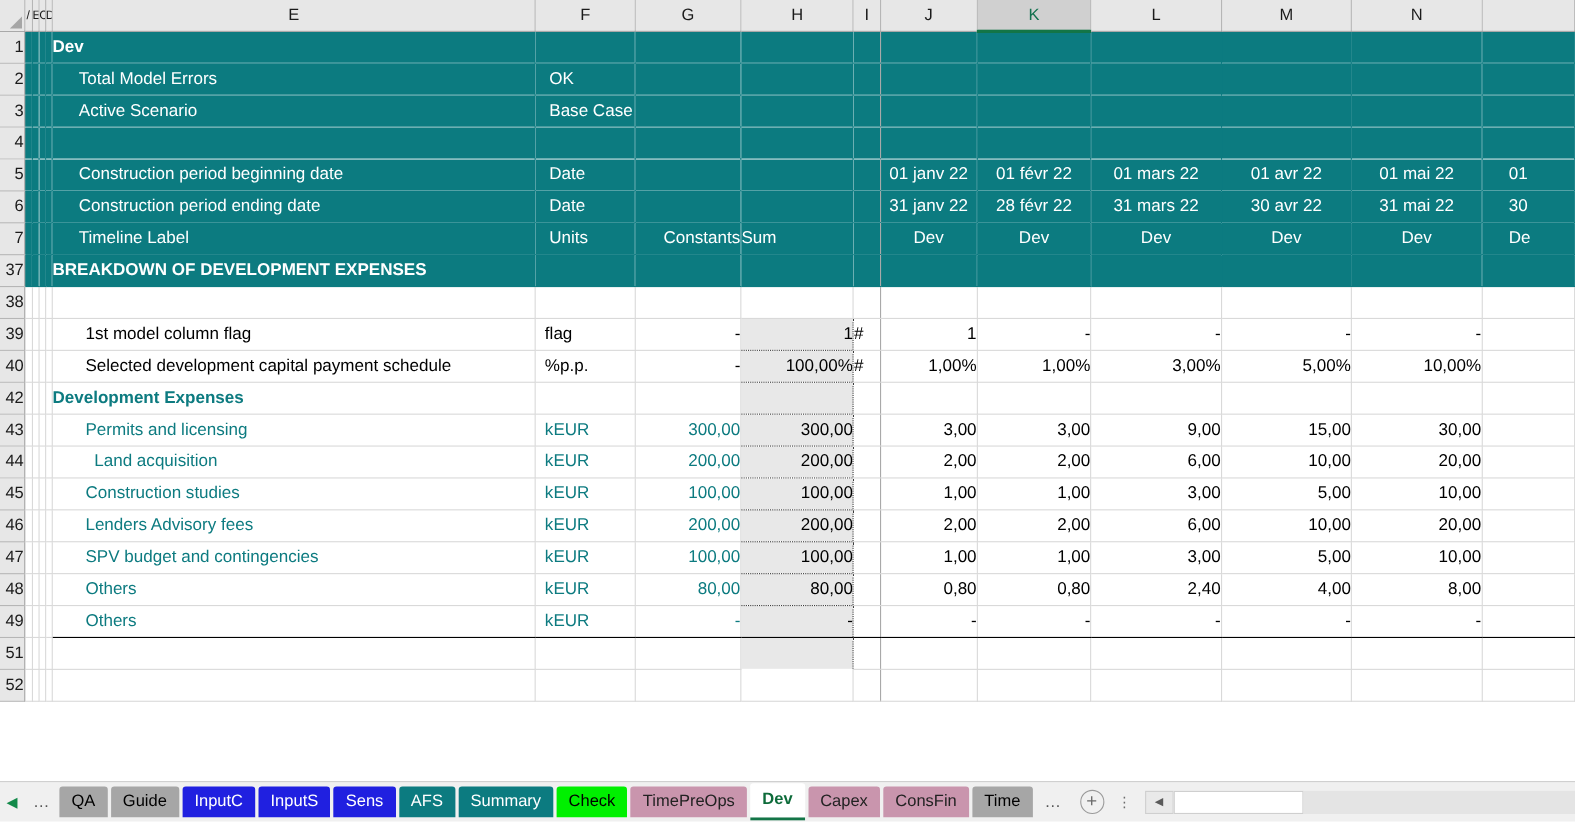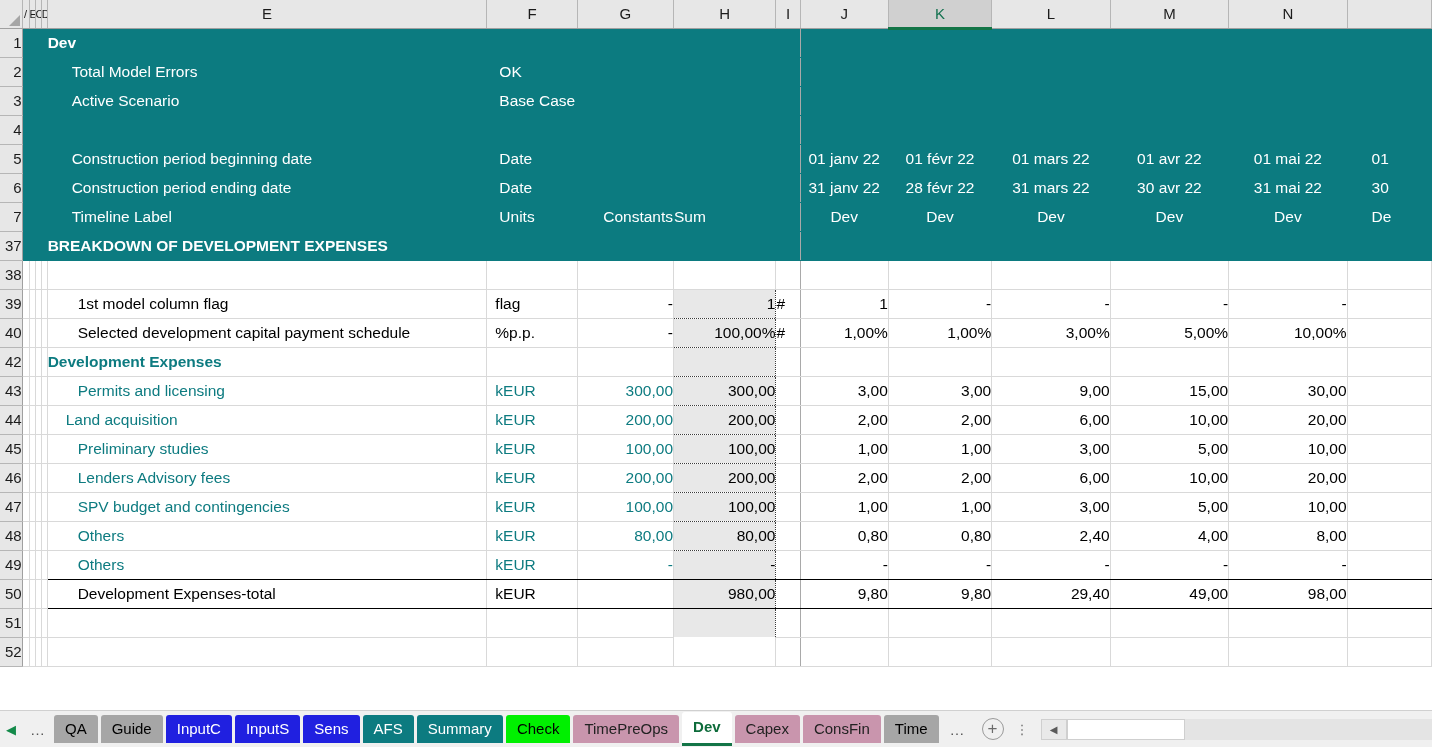--- a/index.html
+++ b/index.html
@@ -454,40 +454,40 @@
       <td class="c r">30,00</td>
       <td class="c"></td>
     </tr>
 
     <tr>
       <td class="rowhdr">44</td>
       <td class="c narrow"></td>
       <td class="c narrow"></td>
       <td class="c narrow"></td>
       <td class="c narrow"></td>
-      <td class="c l tealtxt" style="padding-left:18px">Land acquisition</td>
+      <td class="c l tealtxt" style="padding-left:38px">Land acquisition</td>
       <td class="c l tealtxt" style="padding-left:8px">kEUR</td>
       <td class="c r tealtxt">200,00</td>
       <td class="c sumcol r">200,00</td>
       <td class="c panesep"></td>
       <td class="c r">2,00</td>
       <td class="c r">2,00</td>
       <td class="c r">6,00</td>
       <td class="c r">10,00</td>
       <td class="c r">20,00</td>
       <td class="c"></td>
     </tr>
 
     <tr>
       <td class="rowhdr">45</td>
       <td class="c narrow"></td>
       <td class="c narrow"></td>
       <td class="c narrow"></td>
       <td class="c narrow"></td>
-      <td class="c l tealtxt" style="padding-left:30px">Preliminary studies</td>
+      <td class="c l tealtxt" style="padding-left:30px">Construction studies</td>
       <td class="c l tealtxt" style="padding-left:8px">kEUR</td>
       <td class="c r tealtxt">100,00</td>
       <td class="c sumcol r">100,00</td>
       <td class="c panesep"></td>
       <td class="c r">1,00</td>
       <td class="c r">1,00</td>
       <td class="c r">3,00</td>
       <td class="c r">5,00</td>
       <td class="c r">10,00</td>
       <td class="c"></td>
@@ -562,38 +562,20 @@
       <td class="c sumcol r botline">-</td>
       <td class="c panesep botline"></td>
       <td class="c r botline">-</td>
       <td class="c r botline">-</td>
       <td class="c r botline">-</td>
       <td class="c r botline">-</td>
       <td class="c r botline">-</td>
       <td class="c botline"></td>
     </tr>
 
-    <tr>
-      <td class="rowhdr">50</td>
-      <td class="c narrow"></td>
-      <td class="c narrow"></td>
-      <td class="c narrow"></td>
-      <td class="c narrow"></td>
-      <td class="c l botline" style="padding-left:30px">Development Expenses-total</td>
-      <td class="c l botline" style="padding-left:8px">kEUR</td>
-      <td class="c r botline"></td>
-      <td class="c sumcol r botline">980,00</td>
-      <td class="c panesep botline"></td>
-      <td class="c r botline">9,80</td>
-      <td class="c r botline">9,80</td>
-      <td class="c r botline">29,40</td>
-      <td class="c r botline">49,00</td>
-      <td class="c r botline">98,00</td>
-      <td class="c botline"></td>
-    </tr>
 
     <tr>
       <td class="rowhdr">51</td>
       <td class="c narrow"></td>
       <td class="c narrow"></td>
       <td class="c narrow"></td>
       <td class="c narrow"></td>
       <td class="c"></td>
       <td class="c"></td>
       <td class="c"></td>

